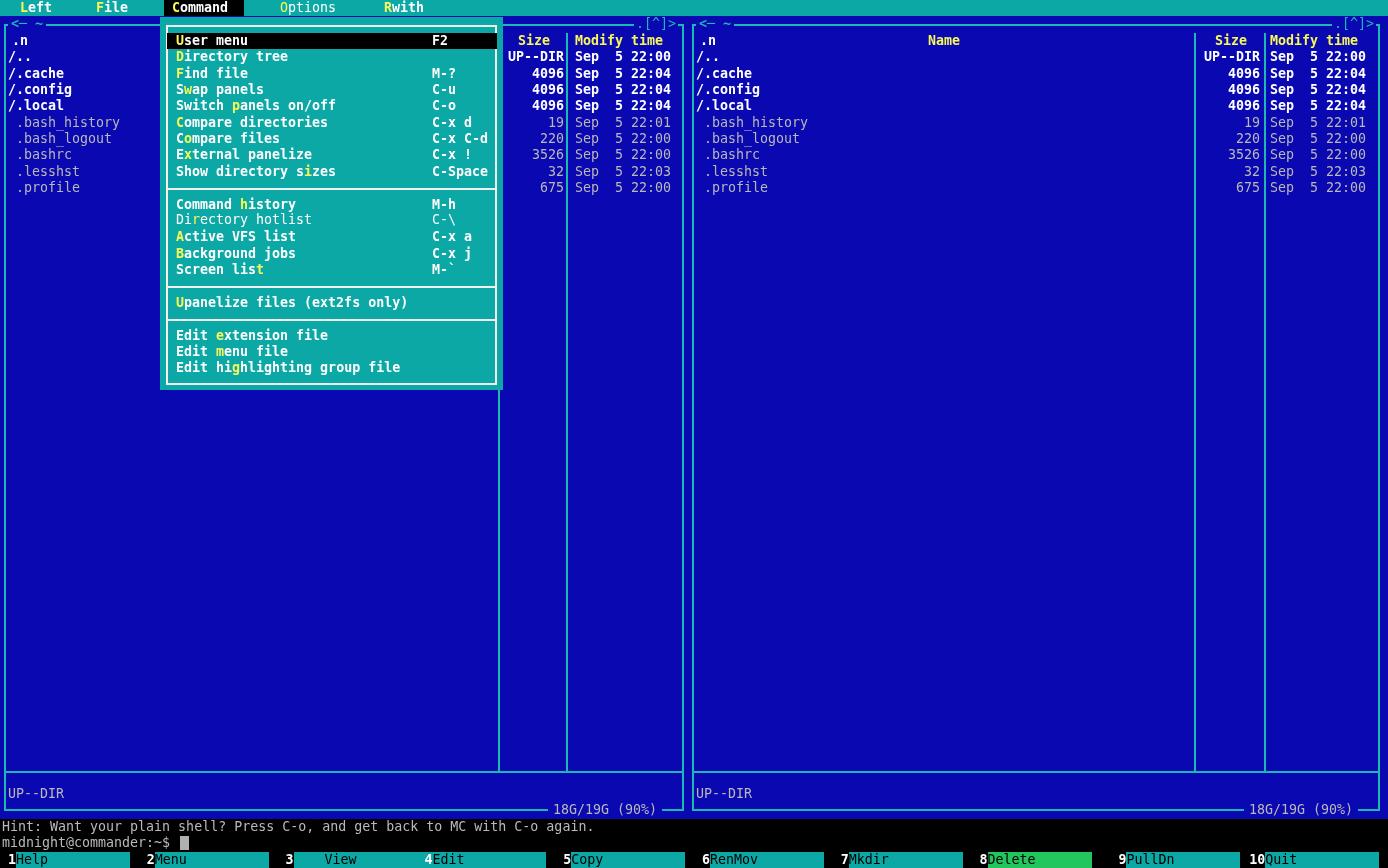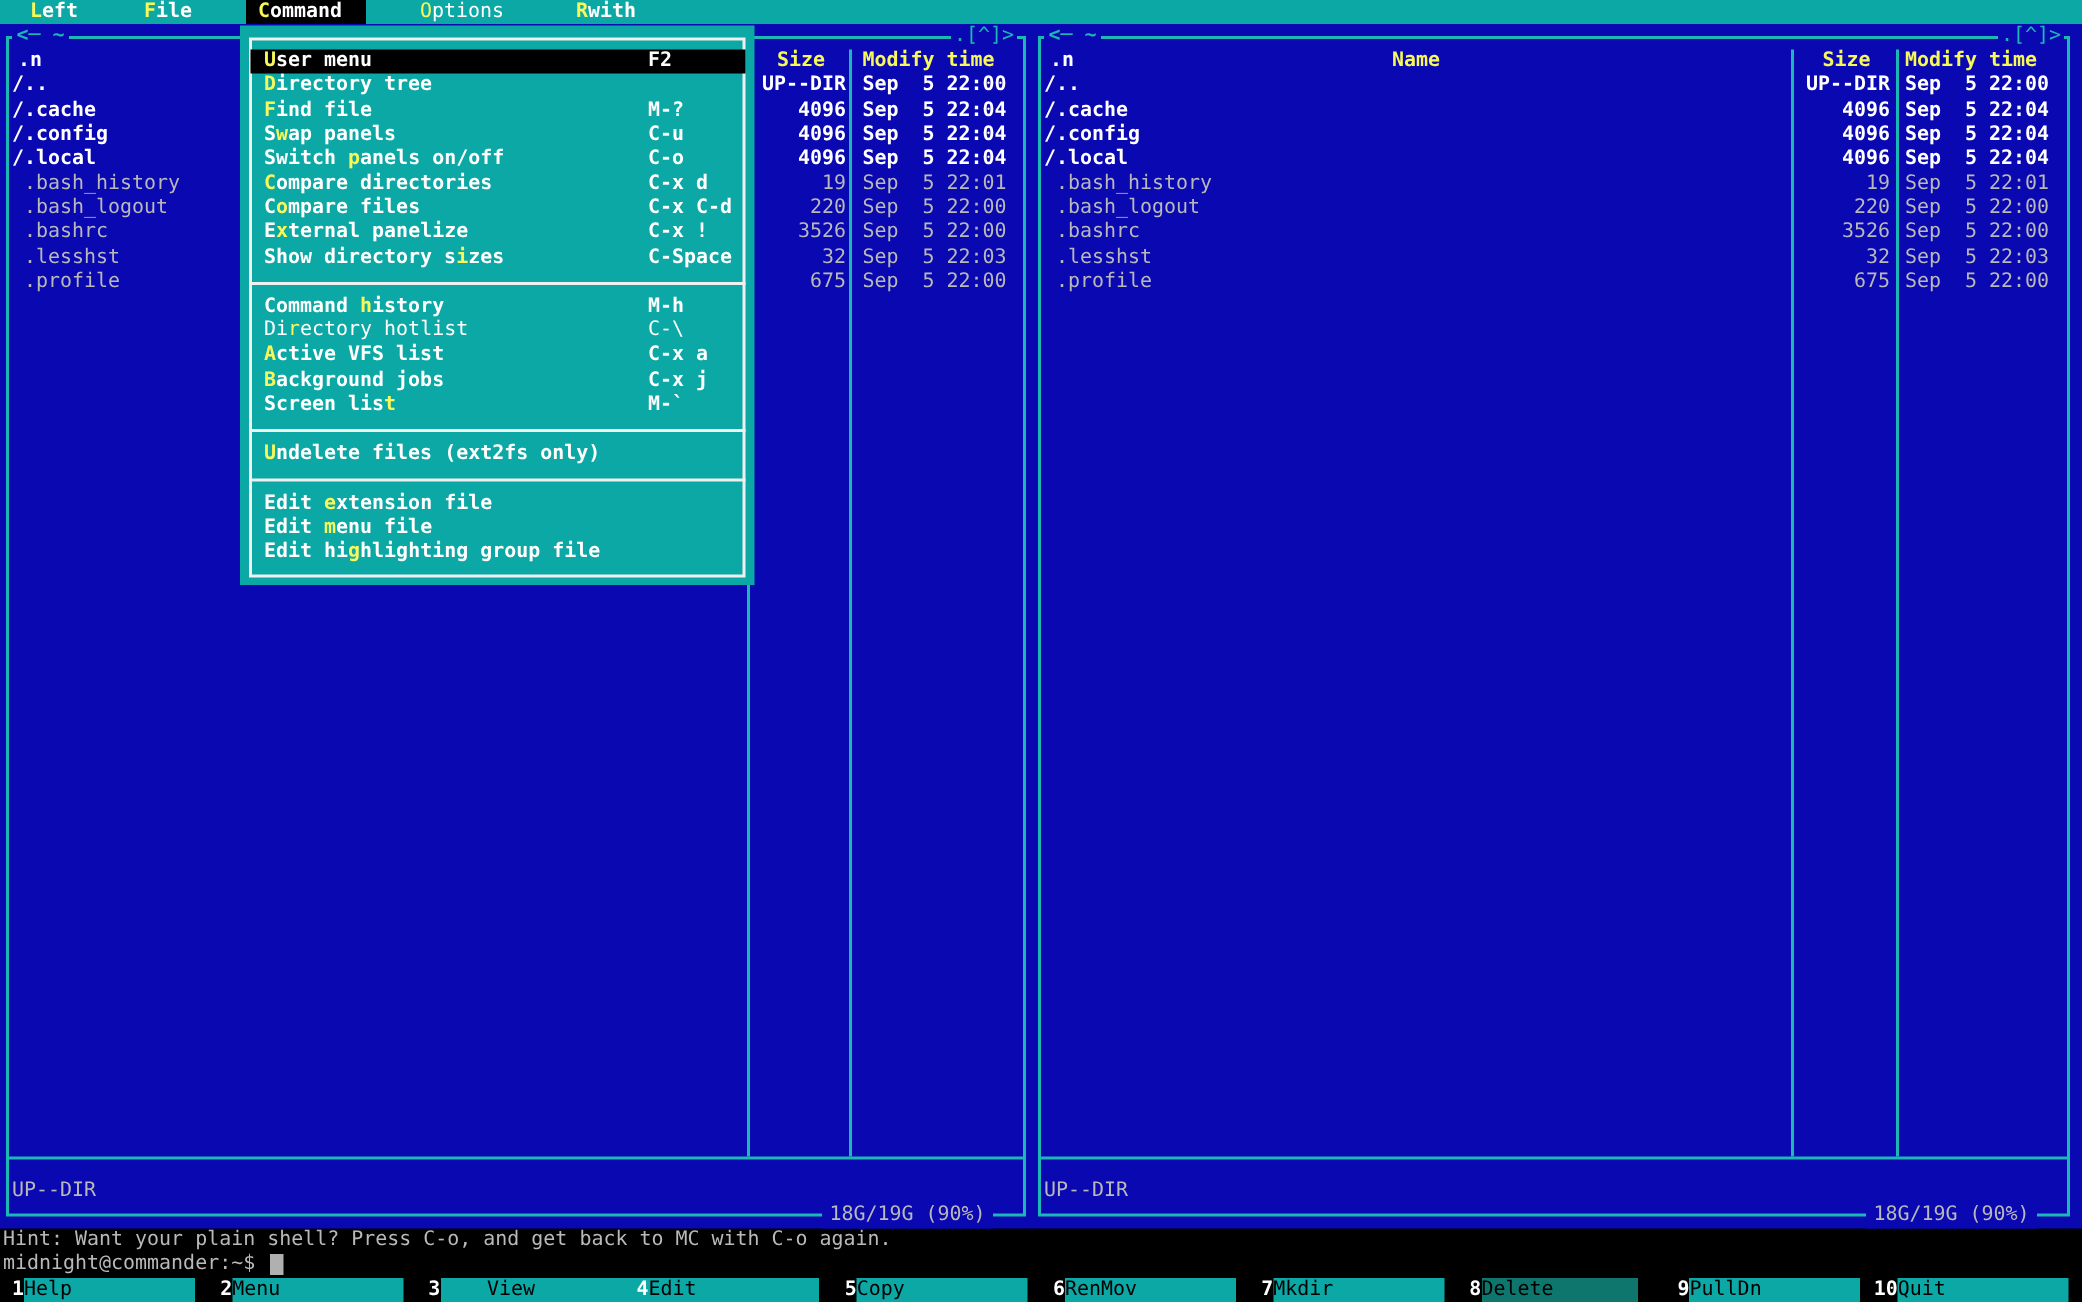--- a/index.html
+++ b/index.html
@@ -195,21 +195,21 @@
       <div style="position: absolute; left: 7px; top: 228.655px; width: 330px; height: 16.377px; line-height: 16.377px; font-weight: bold; background: transparent;">
         <div style="position: absolute; left: 9px; top: 0px; height: 16.377px; line-height: 16.377px; white-space: pre;"><span style="color: rgb(255, 255, 255);"></span><span style="color: rgb(248, 248, 90);">B</span><span style="color: rgb(255, 255, 255);">ackground jobs</span></div>
         <div style="position: absolute; left: 265px; top: 0px; height: 16.377px; line-height: 16.377px; white-space: pre; color: rgb(255, 255, 255);">C-x j</div>
       </div>
       <div style="position: absolute; left: 7px; top: 245.032px; width: 330px; height: 16.377px; line-height: 16.377px; font-weight: bold; background: transparent;">
         <div style="position: absolute; left: 9px; top: 0px; height: 16.377px; line-height: 16.377px; white-space: pre;"><span style="color: rgb(255, 255, 255);">Screen lis</span><span style="color: rgb(248, 248, 90);">t</span><span style="color: rgb(255, 255, 255);"></span></div>
         <div style="position: absolute; left: 265px; top: 0px; height: 16.377px; line-height: 16.377px; white-space: pre; color: rgb(255, 255, 255);">M-`</div>
       </div>
       <div style="position: absolute; left: 6px; top: 268.909px; width: 331px; height: 2px; background: rgb(240, 240, 240);"></div>
       <div style="position: absolute; left: 7px; top: 277.786px; width: 330px; height: 16.377px; line-height: 16.377px; font-weight: bold; background: transparent;">
-        <div style="position: absolute; left: 9px; top: 0px; height: 16.377px; line-height: 16.377px; white-space: pre;"><span style="color: rgb(255, 255, 255);"></span><span style="color: rgb(248, 248, 90);">U</span><span style="color: rgb(255, 255, 255);">ndelete files (ext2fs only)</span></div>
+        <div style="position: absolute; left: 9px; top: 0px; height: 16.377px; line-height: 16.377px; white-space: pre;"><span style="color: rgb(255, 255, 255);"></span><span style="color: rgb(248, 248, 90);">U</span><span style="color: rgb(255, 255, 255);">panelize files (ext2fs only)</span></div>
       </div>
       <div style="position: absolute; left: 6px; top: 301.663px; width: 331px; height: 2px; background: rgb(240, 240, 240);"></div>
       <div style="position: absolute; left: 7px; top: 310.54px; width: 330px; height: 16.377px; line-height: 16.377px; font-weight: bold; background: transparent;">
         <div style="position: absolute; left: 9px; top: 0px; height: 16.377px; line-height: 16.377px; white-space: pre;"><span style="color: rgb(255, 255, 255);">Edit </span><span style="color: rgb(248, 248, 90);">e</span><span style="color: rgb(255, 255, 255);">xtension file</span></div>
       </div>
       <div style="position: absolute; left: 7px; top: 326.917px; width: 330px; height: 16.377px; line-height: 16.377px; font-weight: bold; background: transparent;">
         <div style="position: absolute; left: 9px; top: 0px; height: 16.377px; line-height: 16.377px; white-space: pre;"><span style="color: rgb(255, 255, 255);">Edit </span><span style="color: rgb(248, 248, 90);">m</span><span style="color: rgb(255, 255, 255);">enu file</span></div>
       </div>
       <div style="position: absolute; left: 7px; top: 343.294px; width: 330px; height: 16.377px; line-height: 16.377px; font-weight: bold; background: transparent;">
         <div style="position: absolute; left: 9px; top: 0px; height: 16.377px; line-height: 16.377px; white-space: pre;"><span style="color: rgb(255, 255, 255);">Edit hi</span><span style="color: rgb(248, 248, 90);">g</span><span style="color: rgb(255, 255, 255);">hlighting group file</span></div>
@@ -227,19 +227,19 @@
       <div style="position: absolute; left: 293.6px; top: 851.604px; width: 138px; height: 16px; line-height: 16px; background: rgb(11, 168, 165); color: rgb(0, 0, 0); white-space: pre; padding-left: 31px;">View</div>
       <div style="position: absolute; left: 416.4px; top: 851.604px; width: 16px; height: 16px; line-height: 16px; text-align: right; color: rgb(255, 255, 255); font-weight: bold; white-space: pre;">4</div>
       <div style="position: absolute; left: 432.4px; top: 851.604px; width: 114px; height: 16px; line-height: 16px; background: rgb(11, 168, 165); color: rgb(0, 0, 0); white-space: pre;">Edit</div>
       <div style="position: absolute; left: 555.2px; top: 851.604px; width: 16px; height: 16px; line-height: 16px; text-align: right; color: rgb(255, 255, 255); font-weight: bold; white-space: pre;">5</div>
       <div style="position: absolute; left: 571.2px; top: 851.604px; width: 114px; height: 16px; line-height: 16px; background: rgb(11, 168, 165); color: rgb(0, 0, 0); white-space: pre;">Copy</div>
       <div style="position: absolute; left: 694px; top: 851.604px; width: 16px; height: 16px; line-height: 16px; text-align: right; color: rgb(255, 255, 255); font-weight: bold; white-space: pre;">6</div>
       <div style="position: absolute; left: 710px; top: 851.604px; width: 114px; height: 16px; line-height: 16px; background: rgb(11, 168, 165); color: rgb(0, 0, 0); white-space: pre;">RenMov</div>
       <div style="position: absolute; left: 832.8px; top: 851.604px; width: 16px; height: 16px; line-height: 16px; text-align: right; color: rgb(255, 255, 255); font-weight: bold; white-space: pre;">7</div>
       <div style="position: absolute; left: 848.8px; top: 851.604px; width: 114px; height: 16px; line-height: 16px; background: rgb(11, 168, 165); color: rgb(0, 0, 0); white-space: pre;">Mkdir</div>
       <div style="position: absolute; left: 971.6px; top: 851.604px; width: 16px; height: 16px; line-height: 16px; text-align: right; color: rgb(255, 255, 255); font-weight: bold; white-space: pre;">8</div>
-      <div style="position: absolute; left: 987.6px; top: 851.604px; width: 104px; height: 16px; line-height: 16px; background: #0f766e; color: rgb(0, 0, 0); white-space: pre;">Delete</div>
+      <div style="position: absolute; left: 987.6px; top: 851.604px; width: 104px; height: 16px; line-height: 16px; background: #22c55e; color: rgb(0, 0, 0); white-space: pre;">Delete</div>
       <div style="position: absolute; left: 1110.4px; top: 851.604px; width: 16px; height: 16px; line-height: 16px; text-align: right; color: rgb(255, 255, 255); font-weight: bold; white-space: pre;">9</div>
       <div style="position: absolute; left: 1126.4px; top: 851.604px; width: 114px; height: 16px; line-height: 16px; background: rgb(11, 168, 165); color: rgb(0, 0, 0); white-space: pre;">PullDn</div>
       <div style="position: absolute; left: 1249.2px; top: 851.604px; width: 16px; height: 16px; line-height: 16px; text-align: right; color: rgb(255, 255, 255); font-weight: bold; white-space: pre;">10</div>
       <div style="position: absolute; left: 1265.2px; top: 851.604px; width: 114px; height: 16px; line-height: 16px; background: rgb(11, 168, 165); color: rgb(0, 0, 0); white-space: pre;">Quit</div>
     </div>
 </div>
 
 </body></html>

